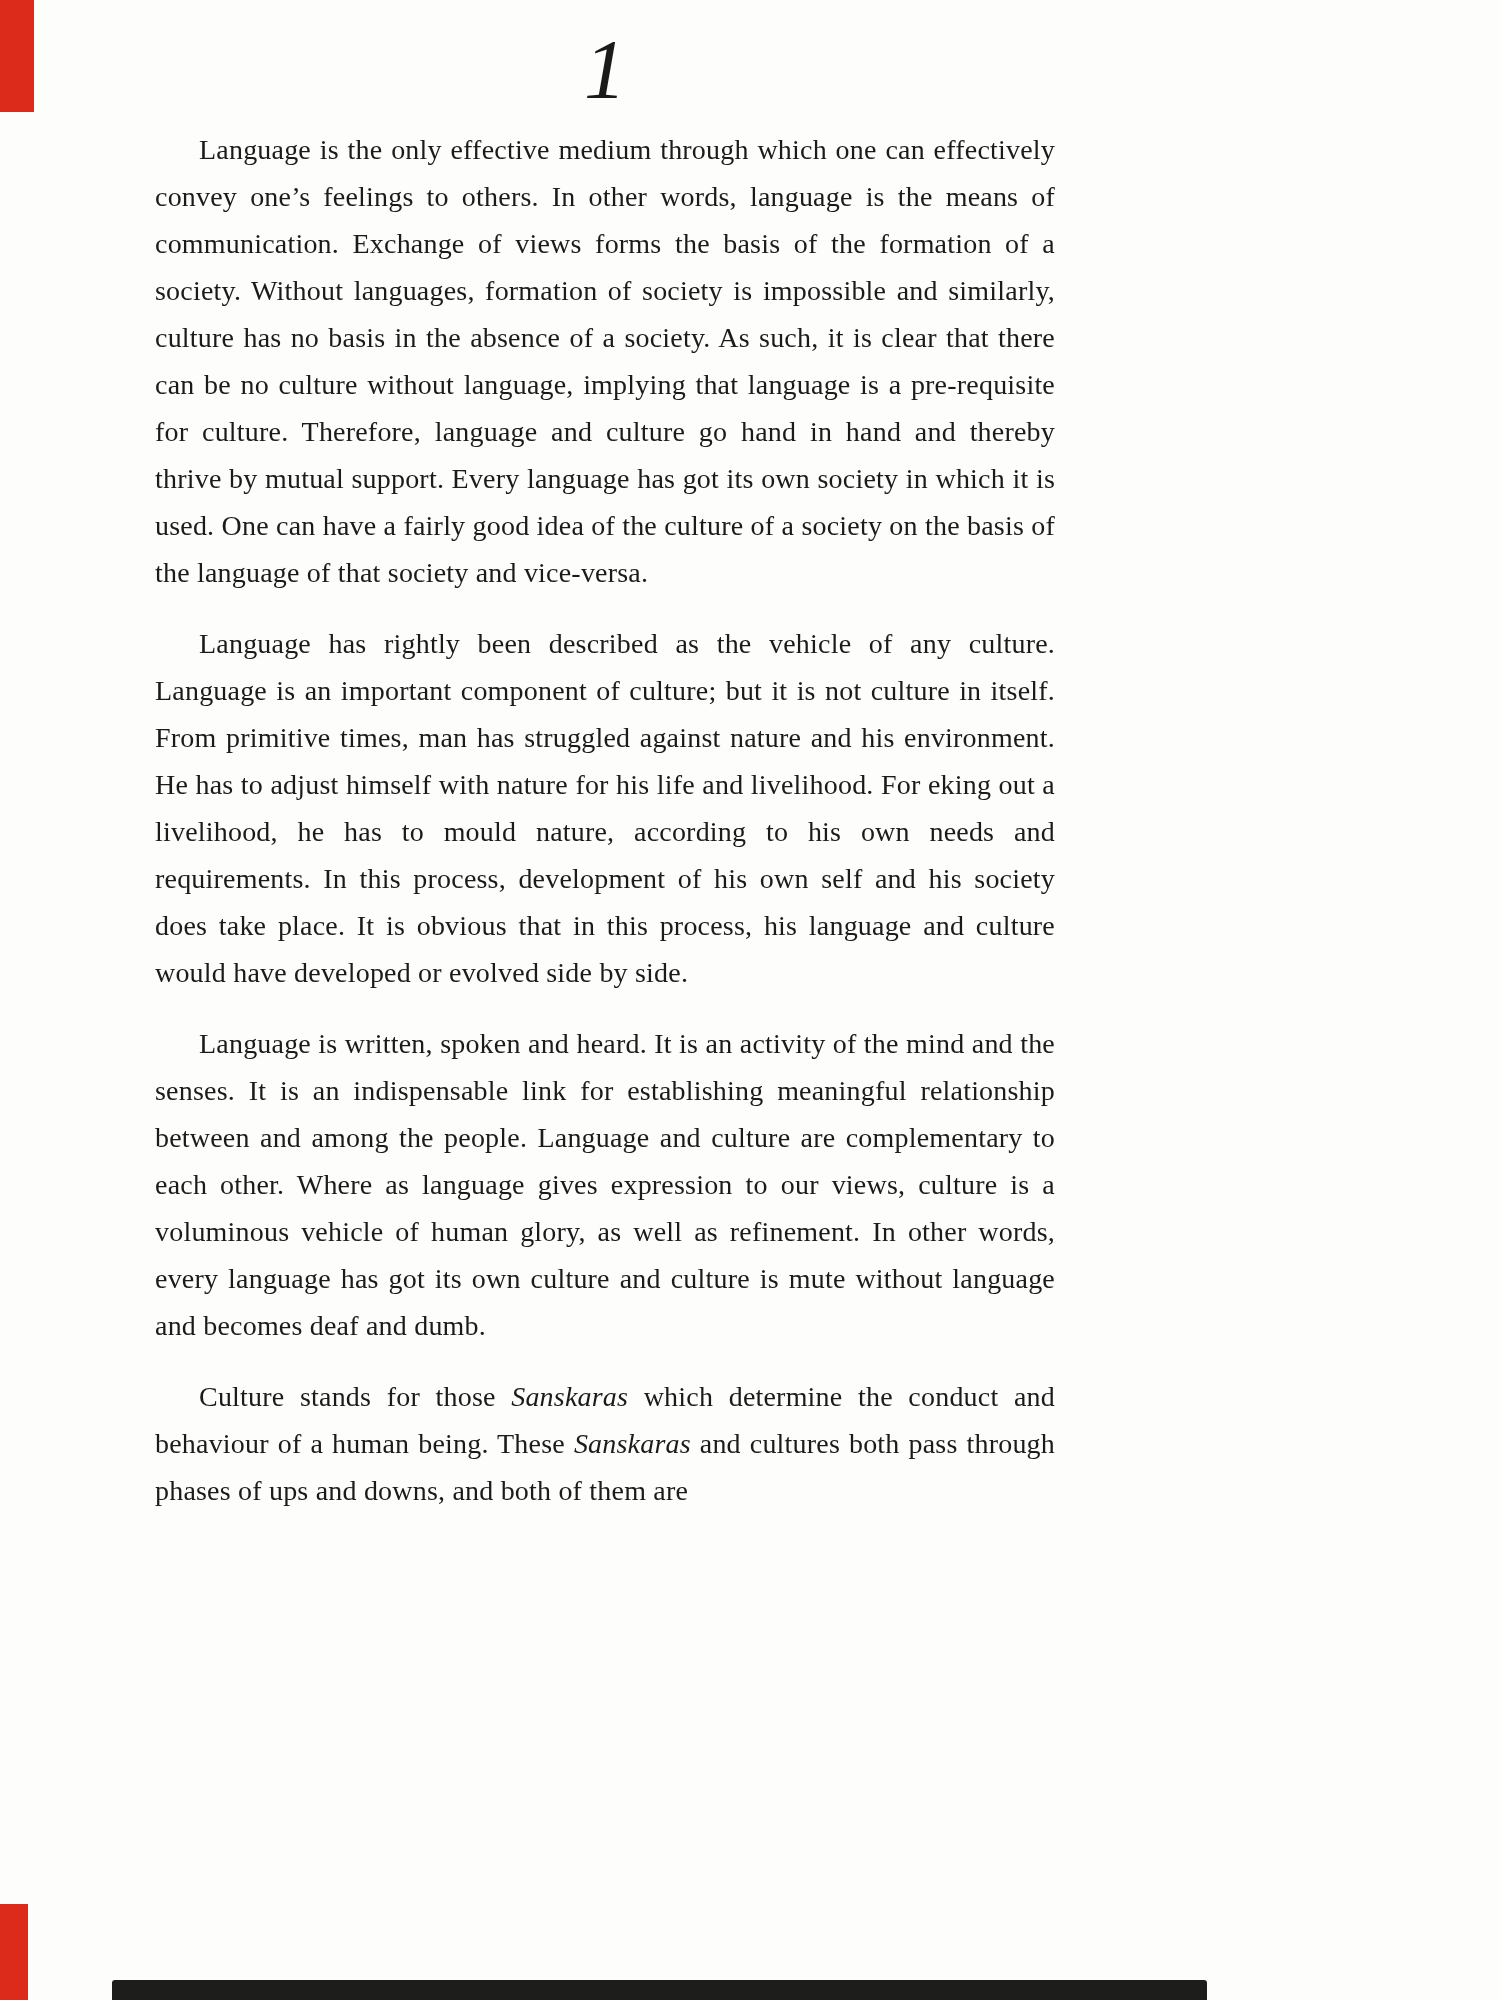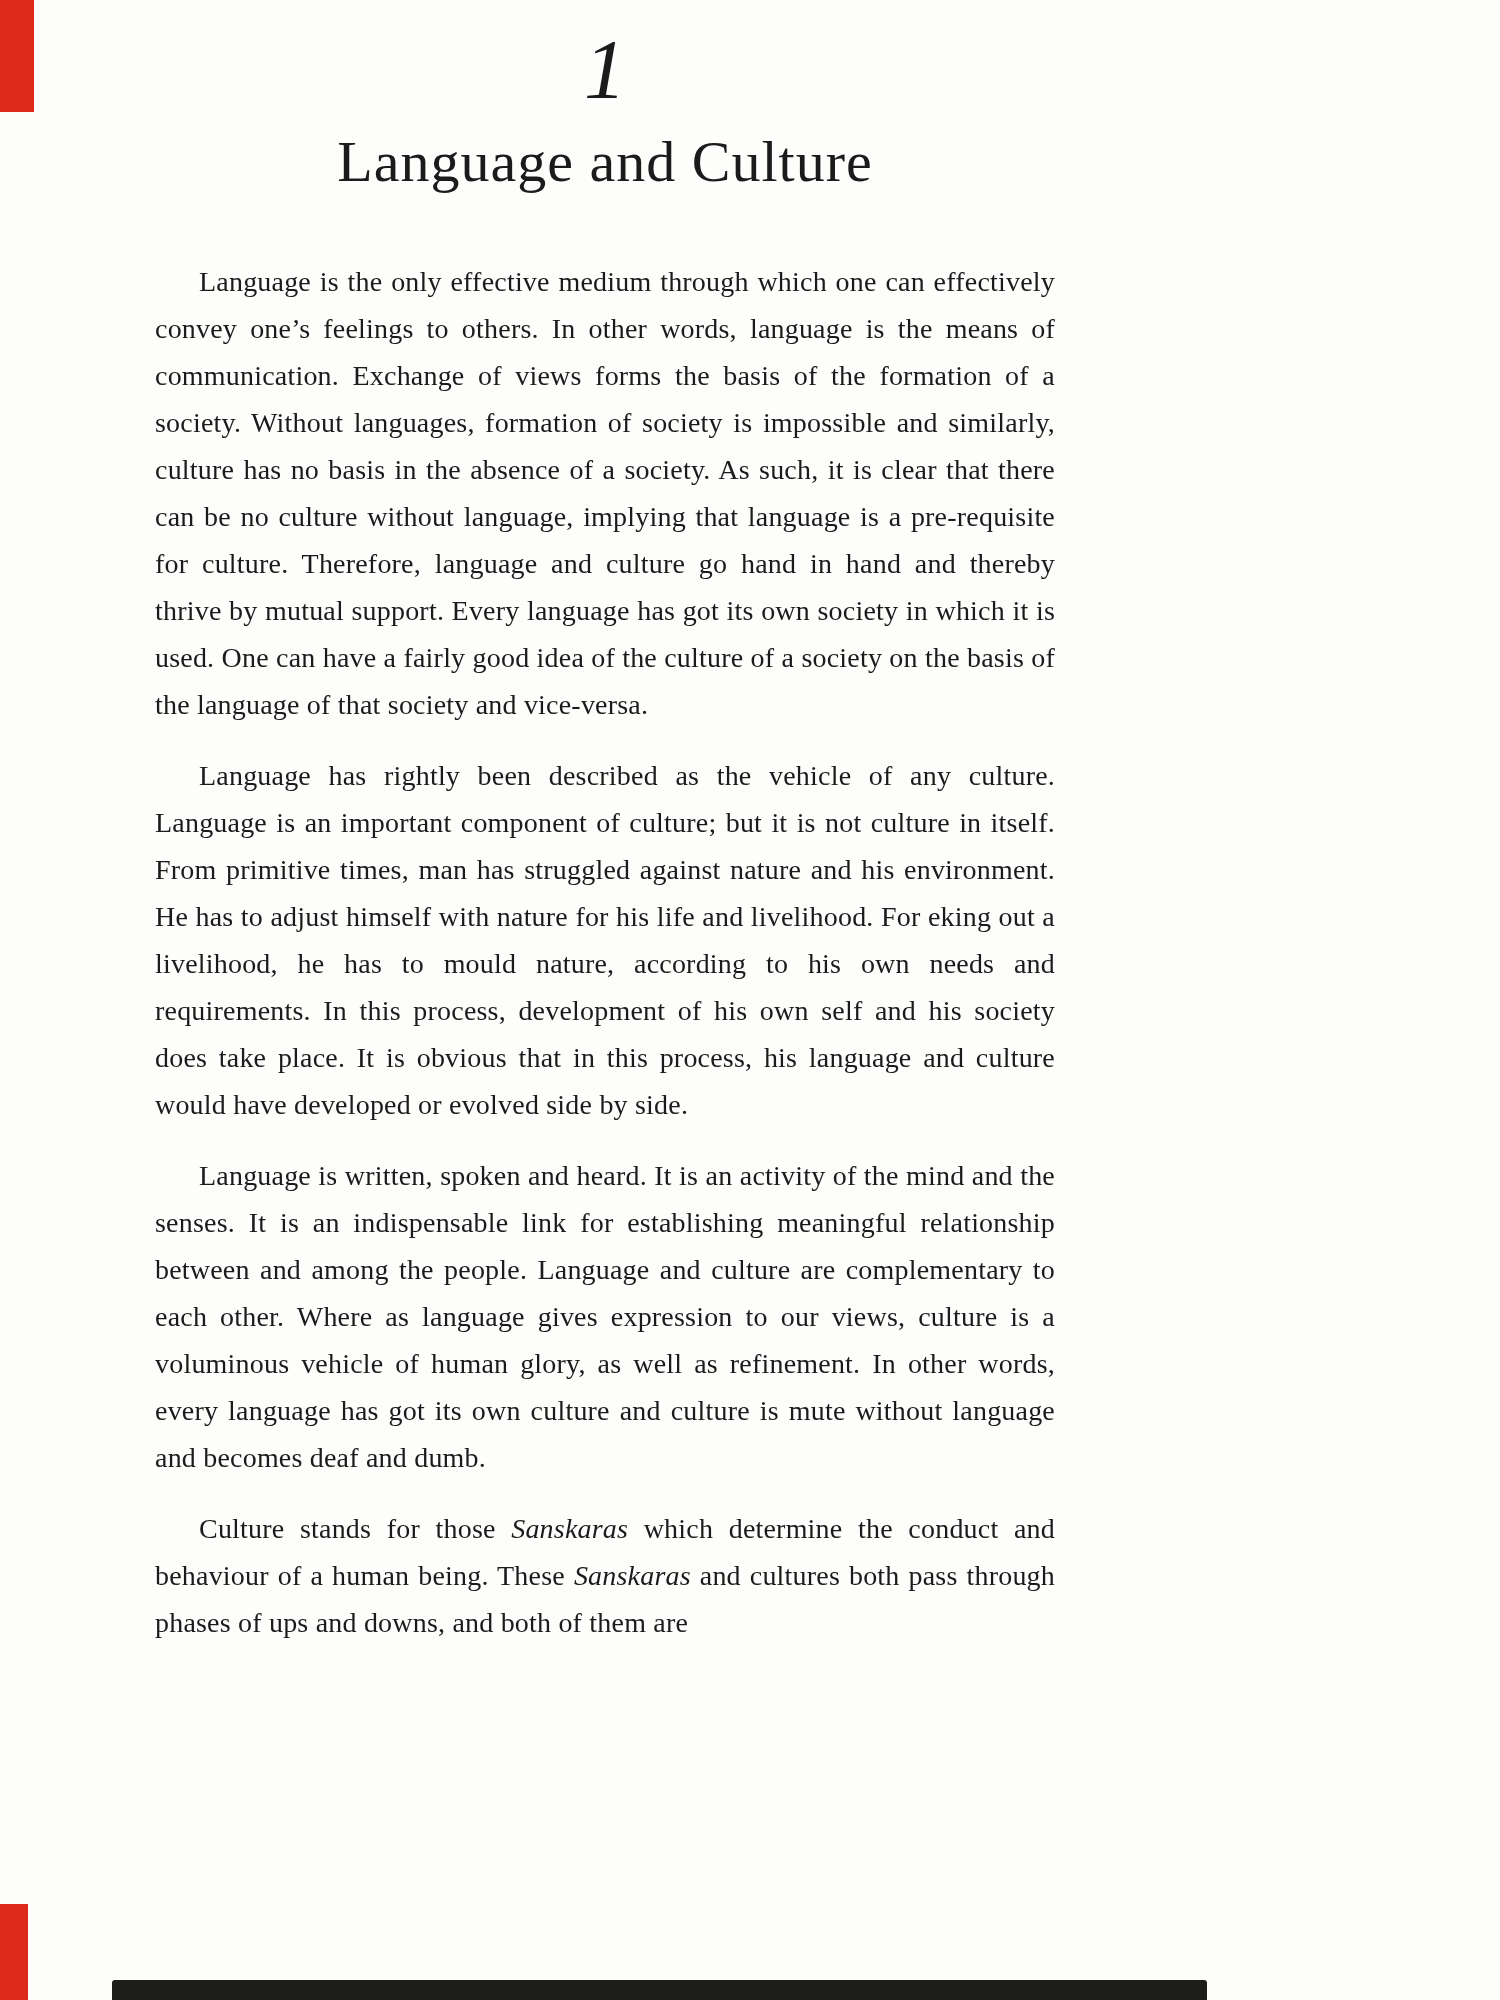--- a/index.html
+++ b/index.html
@@ -83,21 +83,20 @@
 </head>
 <body>
 
 <div class="page">
   <div class="red-strip top"></div>
   <div class="red-strip bottom"></div>
   <div class="black-bar"></div>
 
   <div class="content">
     <div class="chapter-number">1</div>
-    <h1 class="chapter-title">Language and Culture</h1>
     <div class="paragraphs">
         <p><span>Language is the only effective medium through which one can effectively convey one’s feelings to others. In other words, language is the means of communication. Exchange of views forms the basis of the formation of a society.  Without languages, formation of society is impossible and similarly, culture has no basis in the absence of a society.  As such, it is clear that there can be no culture without language, implying that  language is a pre-requisite for culture.  Therefore, language and culture go hand in hand and thereby thrive by mutual support.  Every language has got its own society in which it is used.  One can have a fairly good idea of the culture of a society on the basis of the language of that society and vice-versa.</span></p>
         <p><span>Language has rightly been described as the vehicle of any culture. Language is an important component of culture; but it is not culture in itself.  From primitive times, man has struggled against nature and his environment.  He has to adjust himself with nature for his life and livelihood.  For eking out a livelihood, he has to mould nature, according to his own needs and requirements.  In this process, development of his own self and his society does take place. It is obvious that in this process, his language and culture would have developed or evolved side by side.</span></p>
         <p><span>Language is written, spoken and heard.  It is an activity of the mind and the senses. It is an indispensable link for establishing meaningful relationship between and among the people.  Language and culture are complementary to each other. Where as language gives expression to our views, culture is a voluminous vehicle of human glory, as well as refinement.  In other words, every language has got its own culture and culture is mute without language and becomes deaf and dumb.</span></p>
         <p><span>Culture stands for those </span><span class="italic">Sanskaras</span><span> which determine the conduct and behaviour of a human being.  These  </span><span class="italic">Sanskaras</span><span> and cultures both pass through phases of ups and downs, and both of them are</span></p>
       </div>
   </div>
 </div>
 
 </body></html>

